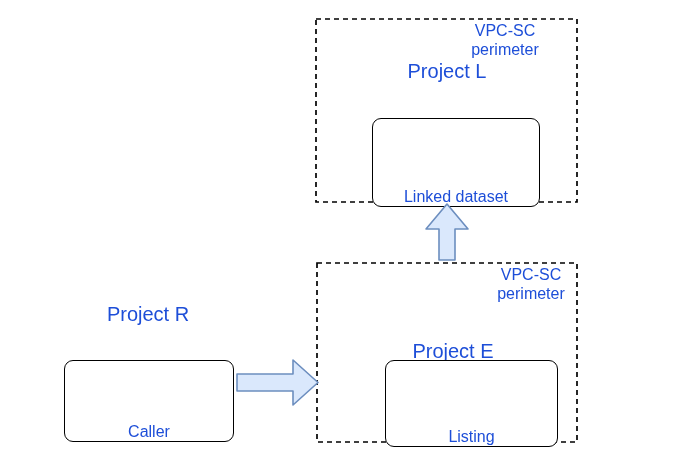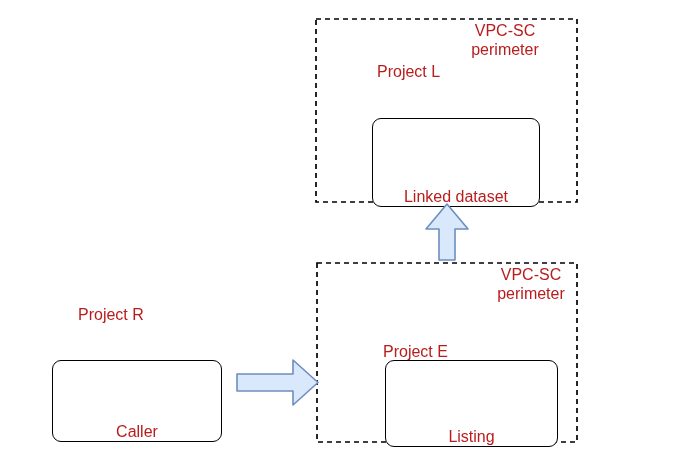--- a/index.html
+++ b/index.html
@@ -7,42 +7,43 @@
     padding: 0;
     background: #ffffff;
   }
   .canvas {
     position: relative;
     width: 691px;
     height: 462px;
     background: #ffffff;
     overflow: hidden;
     font-family: "Liberation Sans", sans-serif;
-    color: #b91c1c;
+    color: #1d4ed8;
   }
   .group {
     position: absolute;
   }
   .dashed-rect {
     position: absolute;
     left: 0;
     top: 0;
   }
   .perim-label {
     position: absolute;
     width: 140px;
     text-align: center;
     font-size: 16px;
     line-height: 19px;
     white-space: pre-line;
   }
   .project-label {
     position: absolute;
     width: 140px;
-    font-size: 16px;
+    text-align: center;
+    font-size: 20px;
     line-height: 19px;
   }
   .node {
     position: absolute;
     background: #ffffff;
     border: 1.6px solid #000000;
     border-radius: 9px;
     display: flex;
     align-items: flex-end;
     justify-content: center;
@@ -77,21 +78,21 @@
     </svg>
     <div class="perim-label" style="left:145px; top:3px;">VPC-SC
 perimeter</div>
     <div class="project-label" style="left:67px; top:44px;margin-top:36px;">Project E</div>
     <div class="node" style="left:69px; top:83px; width:173px; height:87px;">
       <span>Listing</span>
     </div>
   </div>
 
   <div class="project-label" style="left:78px; top:305px;">Project R</div>
-  <div class="node" style="left:52px; top:345px; width:170px; height:82px;">
+  <div class="node" style="left:64px; top:345px; width:170px; height:82px;">
     <span>Caller</span>
   </div>
 
   <svg class="arrow" style="left:236px; top:359px;" width="84" height="47" viewBox="0 0 84 47">
     <polygon points="1,15 57,15 57,1 82,23.5 57,46 57,32 1,32" stroke-width="1.6" stroke-linejoin="round" fill="#dae8fc" stroke="#6c8ebf"></polygon>
   </svg>
 
   <svg class="arrow" style="left:425px; top:203px;" width="44" height="58" viewBox="0 0 44 58">
     <polygon points="22,1 43,26 30,26 30,57 14,57 14,26 1,26" stroke-width="1.6" stroke-linejoin="round" fill="#dae8fc" stroke="#6c8ebf"></polygon>
   </svg>

